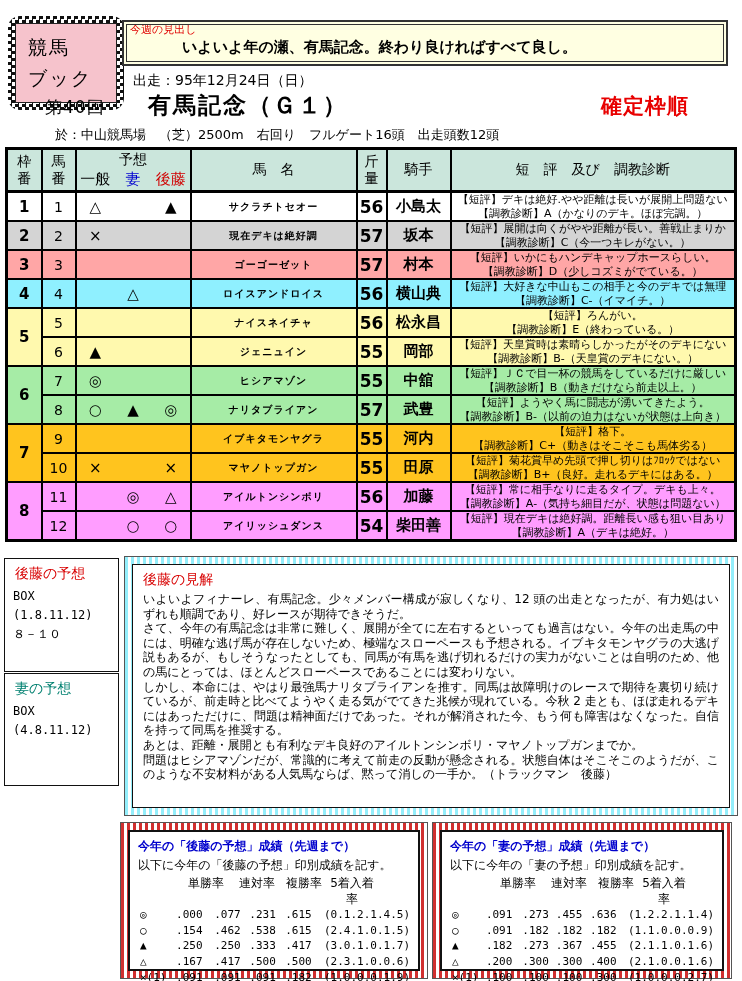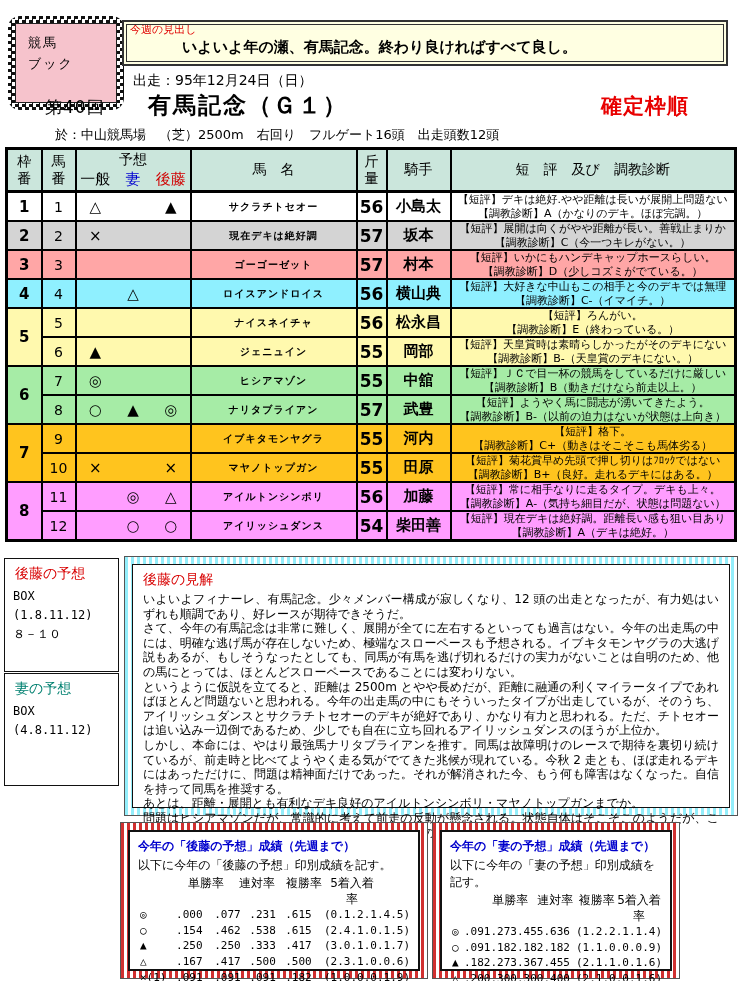--- a/index.html
+++ b/index.html
@@ -3,21 +3,21 @@
 <meta charset="utf-8">
 <style>
   html,body{margin:0;padding:0;background:#fff;width:742px;height:981px;overflow:hidden;
     font-family:"DejaVu Sans","Liberation Sans",sans-serif;color:#000;}
   .abs{position:absolute;}
   
   .logo-wrap{left:8px;top:16px;width:116px;height:94px;box-sizing:border-box;
     background:repeating-conic-gradient(#111 0% 25%,#fff 0% 50%) 0 0/7px 7px;
     border-radius:12px;padding:7px;}
   .logo-in{background:#f6c3cc;border:1px solid #222;width:100%;height:100%;box-sizing:border-box;
-    padding:8px 0 0 12px;font-size:13px;line-height:1.65;letter-spacing:2px;}
+    padding:8px 0 0 12px;font-size:19px;line-height:1.65;letter-spacing:2px;}
   
   .headline-box{left:122px;top:20px;width:606px;height:46px;box-sizing:border-box;
     background:#ffffe2;border:2px solid #333;outline:1px solid #333;outline-offset:-5px;padding:2px 6px;}
   .headline-label{color:#e00000;font-size:11px;line-height:12px;}
   .headline-text{font-size:15px;font-weight:bold;margin:2px 0 0 52px;}
   .date-line{left:133px;top:72px;font-size:14px;}
   .round{left:45px;top:96px;font-size:17px;letter-spacing:1px;}
   .race-name{left:148px;top:90px;font-size:23px;font-weight:bold;letter-spacing:2px;}
   .kakutei{left:601px;top:92px;font-size:21px;font-weight:bold;color:#e80000;letter-spacing:1px;}
   .venue{left:55px;top:126px;font-size:13px;}
@@ -371,21 +371,20 @@
       </div>
   </div>
 </div>
 
 <div class="abs wrap-stripe stripe-c commentary">
   <div class="inner-box">
     <div class="comm-title">後藤の見解</div>
     <div id="comm-paras">
         <div class="comm-p">いよいよフィナーレ、有馬記念。少々メンバー構成が寂しくなり、12 頭の出走となったが、有力処はいずれも順調であり、好レースが期待できそうだ。</div>
         <div class="comm-p">さて、今年の有馬記念は非常に難しく、展開が全てに左右するといっても過言はない。今年の出走馬の中には、明確な逃げ馬が存在しないため、極端なスローペースも予想される。イブキタモンヤグラの大逃げ説もあるが、もしそうなったとしても、同馬が有馬を逃げ切れるだけの実力がないことは自明のため、他の馬にとっては、ほとんどスローペースであることには変わりない。</div>
-        <div class="comm-p">というように仮説を立てると、距離は 2500m とやや長めだが、距離に融通の利くマイラータイプであればほとんど問題ないと思われる。今年の出走馬の中にもそういったタイプが出走しているが、そのうち、アイリッシュダンスとサクラチトセオーのデキが絶好であり、かなり有力と思われる。ただ、チトセオーは追い込み一辺倒であるため、少しでも自在に立ち回れるアイリッシュダンスのほうが上位か。</div>
         <div class="comm-p">しかし、本命には、やはり最強馬ナリタブライアンを推す。同馬は故障明けのレースで期待を裏切り続けているが、前走時と比べてようやく走る気がでてきた兆候が現れている。今秋 2 走とも、ほぼ走れるデキにはあっただけに、問題は精神面だけであった。それが解消された今、もう何も障害はなくなった。自信を持って同馬を推奨する。</div>
         <div class="comm-p">あとは、距離・展開とも有利なデキ良好のアイルトンシンボリ・マヤノトップガンまでか。</div>
         <div class="comm-p">問題はヒシアマゾンだが、常識的に考えて前走の反動が懸念される。状態自体はそこそこのようだが、このような不安材料がある人気馬ならば、黙って消しの一手か。（トラックマン　後藤）</div>
       </div>
   </div>
 </div>
 
 <div class="abs wrap-stripe stripe-r stats" style="left:120px;">
   <div class="inner-box" id="stats-0">
       <div class="stats-title">今年の「後藤の予想」成績（先週まで）</div>
@@ -432,21 +431,21 @@
       <div class="srow">
         <span class="sm">×(1)</span>
         <span class="sv1">.091</span>
         <span class="sv2">.091</span>
         <span class="sv3">.091</span>
         <span class="sv4">.182</span>
         <span class="sc">(1.0.0.0.1.9)</span>
       </div>
     </div>
 </div>
-<div class="abs wrap-stripe stripe-r stats" style="left:432px;width:248px;">
+<div class="abs wrap-stripe stripe-r stats" style="left:432px;width:300px;">
   <div class="inner-box" id="stats-1">
       <div class="stats-title">今年の「妻の予想」成績（先週まで）</div>
       <div class="stats-sub">以下に今年の「妻の予想」印別成績を記す。</div>
       <div class="srow shead">
         <span class="sm"></span>
         <span class="sv1">単勝率</span>
         <span class="sv2">連対率</span>
         <span class="sv3">複勝率</span>
         <span class="sv4">5着入着率</span>
       </div>

